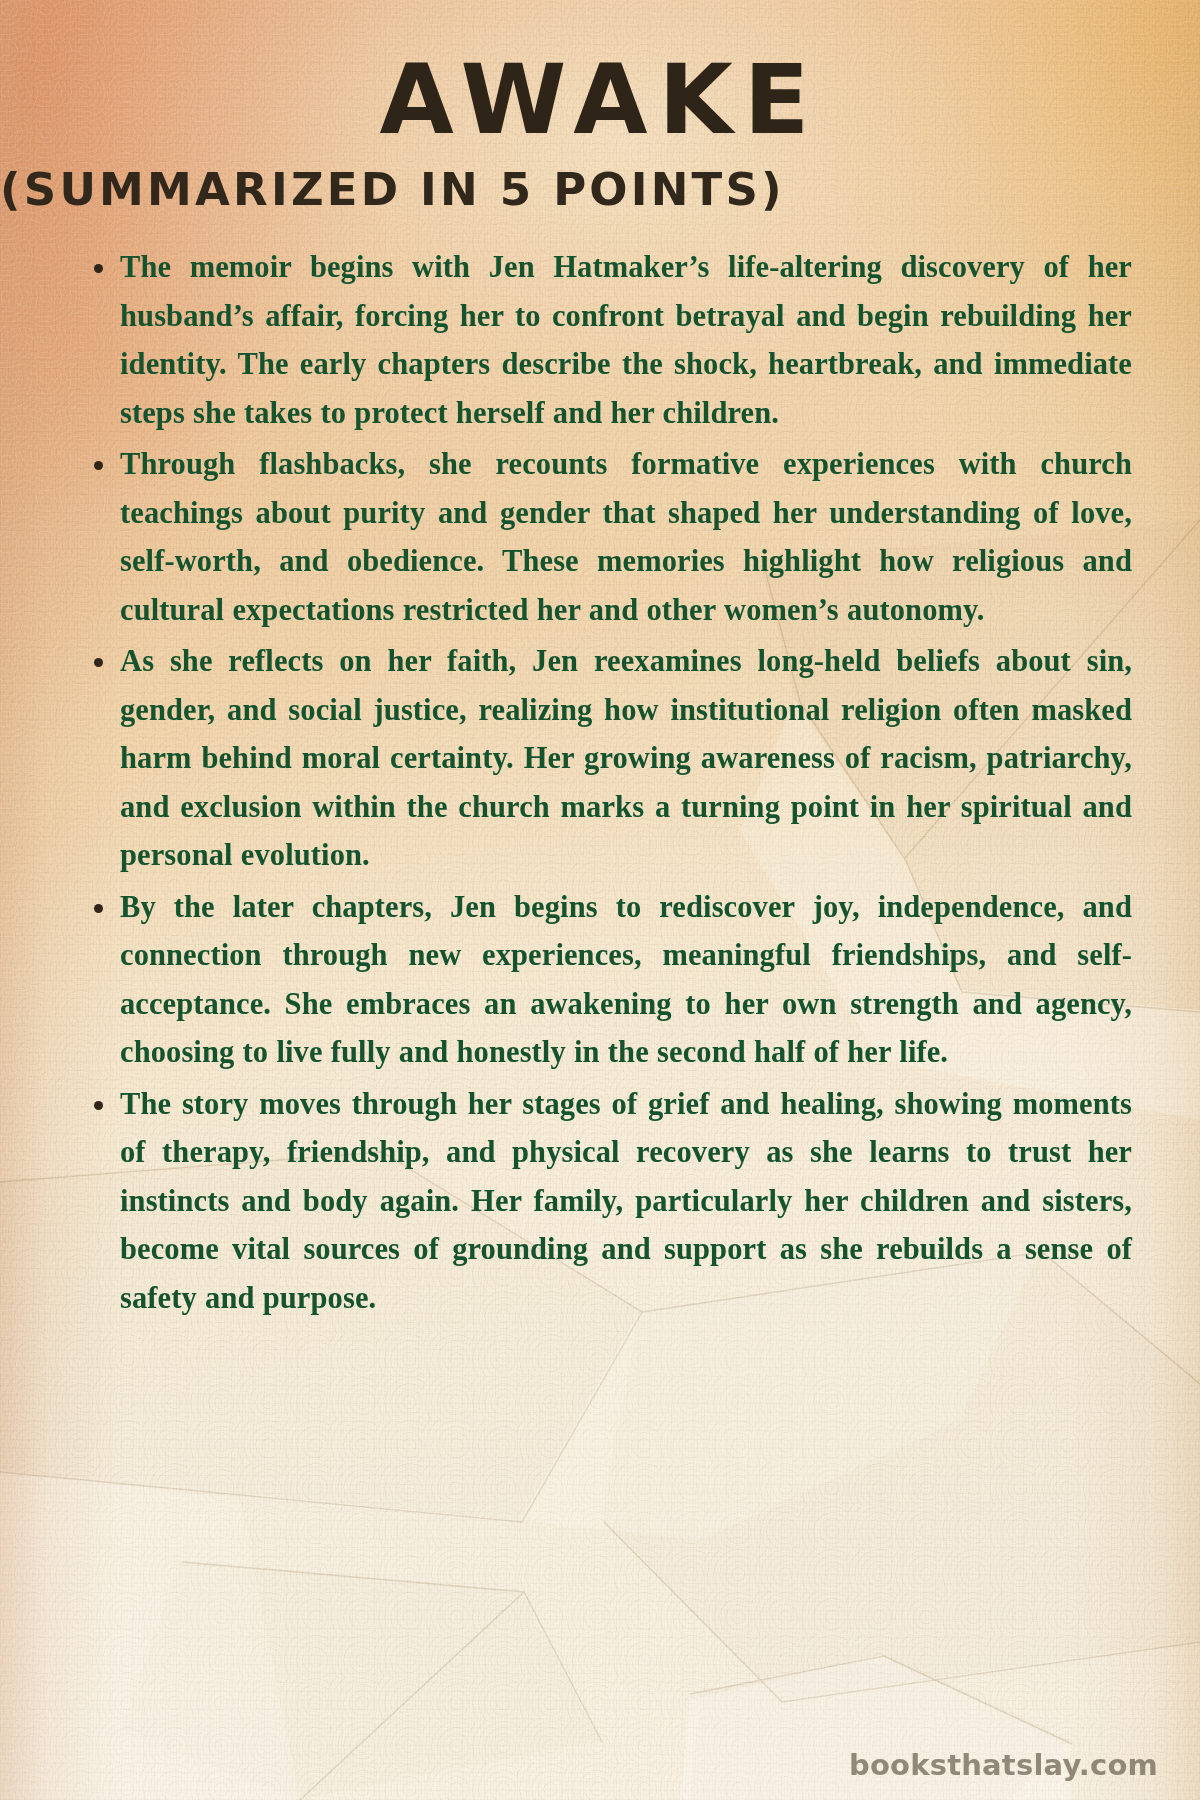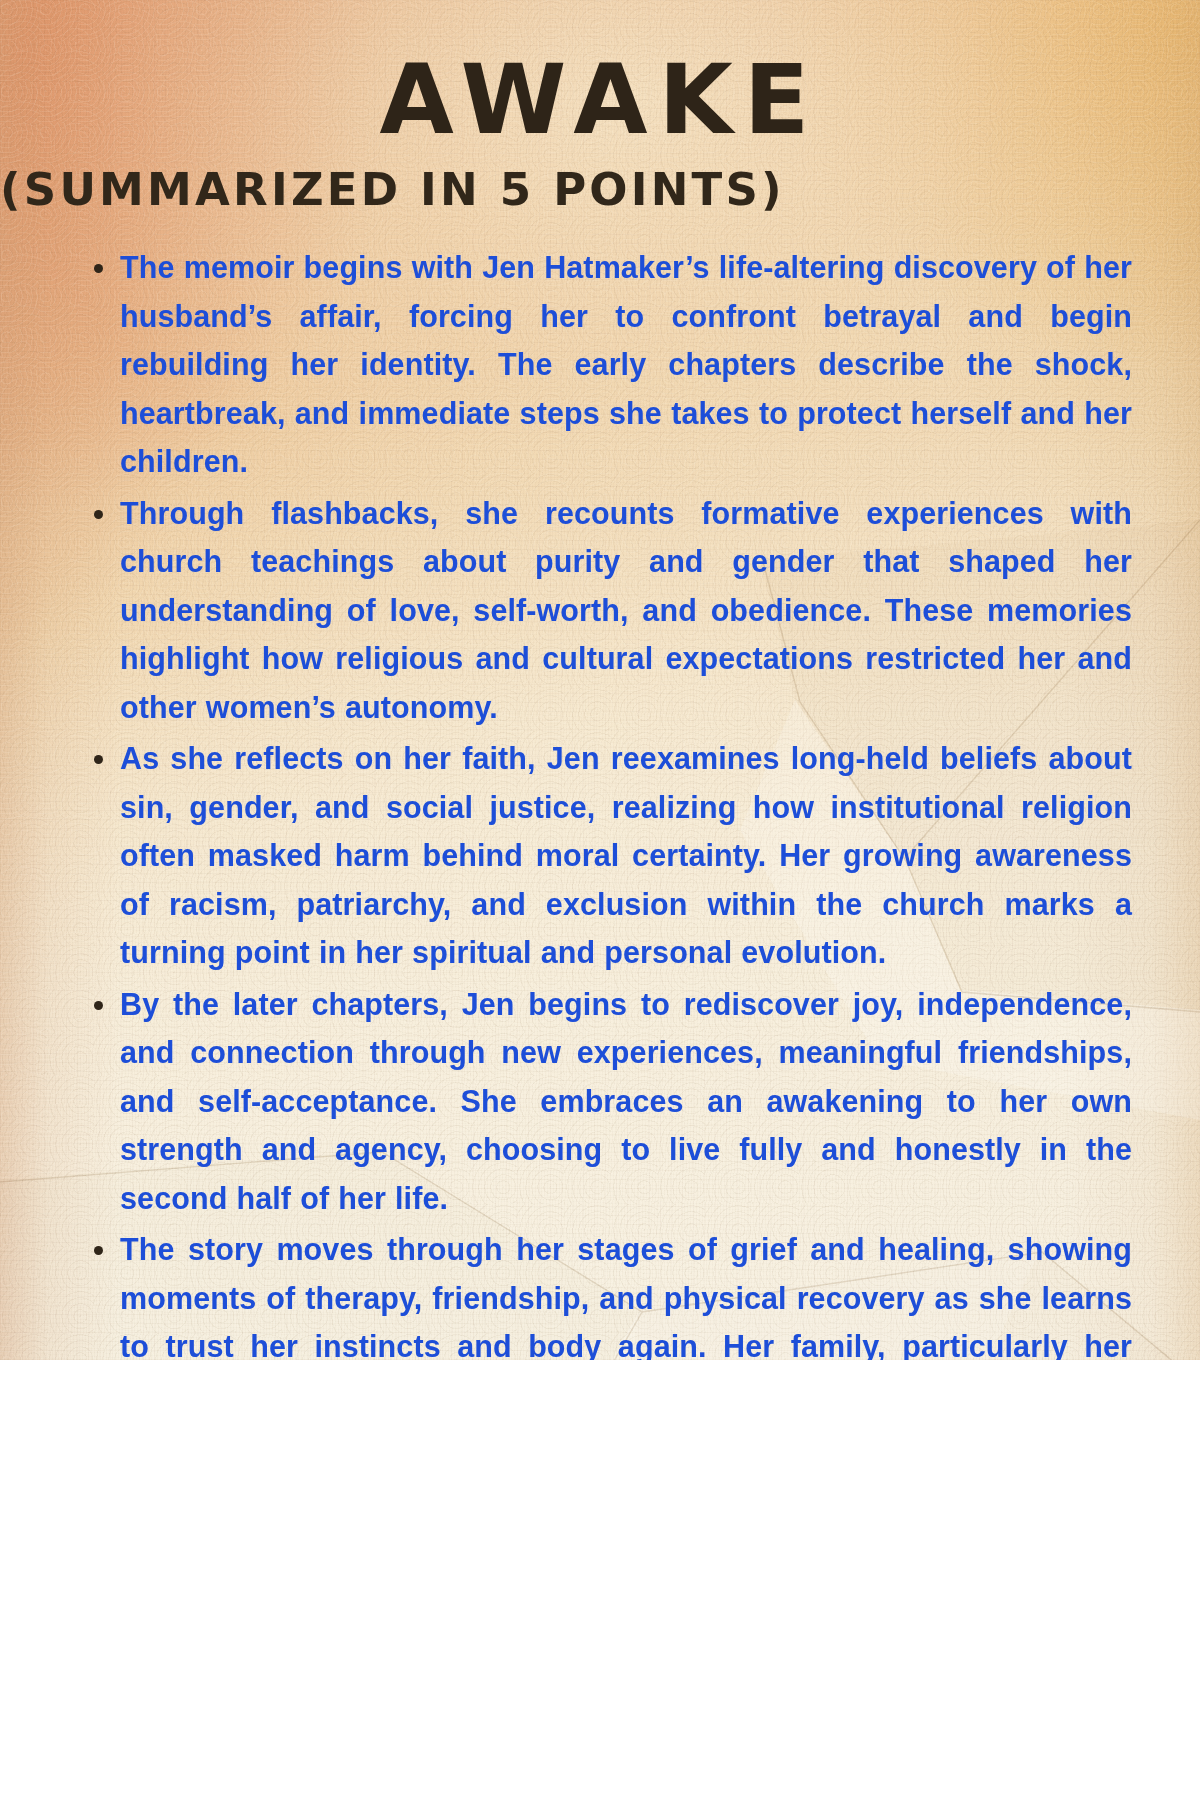--- a/index.html
+++ b/index.html
@@ -9,21 +9,21 @@
   body {
     width: 1200px;
     height: 1800px;
     overflow: hidden;
     font-family: "Liberation Sans", sans-serif;
   }
 
   #poster {
     position: relative;
     width: 1200px;
-    height: 1360px;
+    height: 1800px;
     overflow: hidden;
     background-color: #f0dcb4;
   }
 
   
   .bg-layer {
     position: absolute;
     inset: 0;
     pointer-events: none;
   }
@@ -143,26 +143,26 @@
     margin: 0;
     padding: 30px 56px 0 88px;
   }
 
   ul.points li {
     position: relative;
     margin: 0 12px 3px 0;
     padding-left: 32px;
     text-align: justify;
     text-justify: inter-word;
-    font-family: Liberation Sans, sans-serif;
+    font-family: Liberation Serif, serif;
     font-weight: bold;
     font-size: 30.5px;
     line-height: 48.5px;
     letter-spacing: .1px;
-    color: #1d4ed8;
+    color: #14532d;
     word-spacing: .5px;
   }
 
   ul.points li::before {
     content: "";
     position: absolute;
     left: 6px;
     top: 21px;
     width: 9px;
     height: 9px;
@@ -234,14 +234,15 @@
     <h2 class="subtitle">(SUMMARIZED IN 5 POINTS)</h2>
 
     <ul class="points">
       <li>The memoir begins with Jen Hatmaker’s life-altering discovery of her husband’s affair, forcing her to confront betrayal and begin rebuilding her identity. The early chapters describe the shock, heartbreak, and immediate steps she takes to protect herself and her children.</li>
       <li>Through flashbacks, she recounts formative experiences with church teachings about purity and gender that shaped her understanding of love, self-worth, and obedience. These memories highlight how religious and cultural expectations restricted her and other women’s autonomy.</li>
       <li>As she reflects on her faith, Jen reexamines long-held beliefs about sin, gender, and social justice, realizing how institutional religion often masked harm behind moral certainty. Her growing awareness of racism, patriarchy, and exclusion within the church marks a turning point in her spiritual and personal evolution.</li>
       <li>By the later chapters, Jen begins to rediscover joy, independence, and connection through new experiences, meaningful friendships, and self-acceptance. She embraces an awakening to her own strength and agency, choosing to live fully and honestly in the second half of her life.</li>
       <li>The story moves through her stages of grief and healing, showing moments of therapy, friendship, and physical recovery as she learns to trust her instincts and body again. Her family, particularly her children and sisters, become vital sources of grounding and support as she rebuilds a sense of safety and purpose.</li>
     </ul>
 
+    <div class="watermark">booksthatslay.com</div>
   </div>
 </div>
 
 </body></html>

